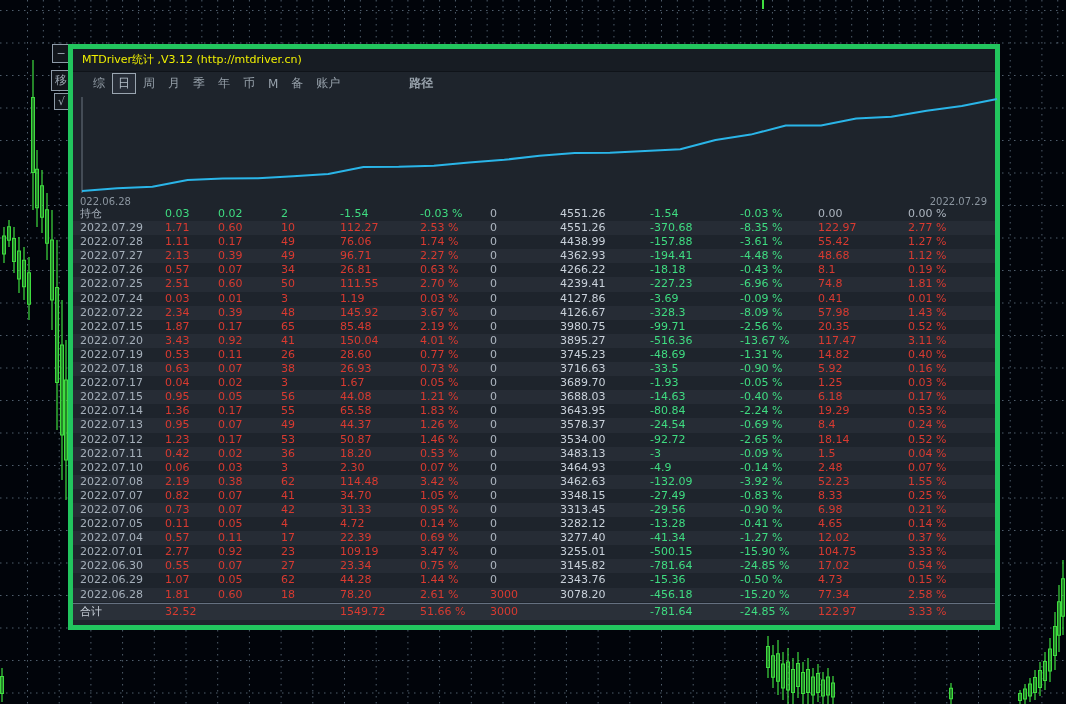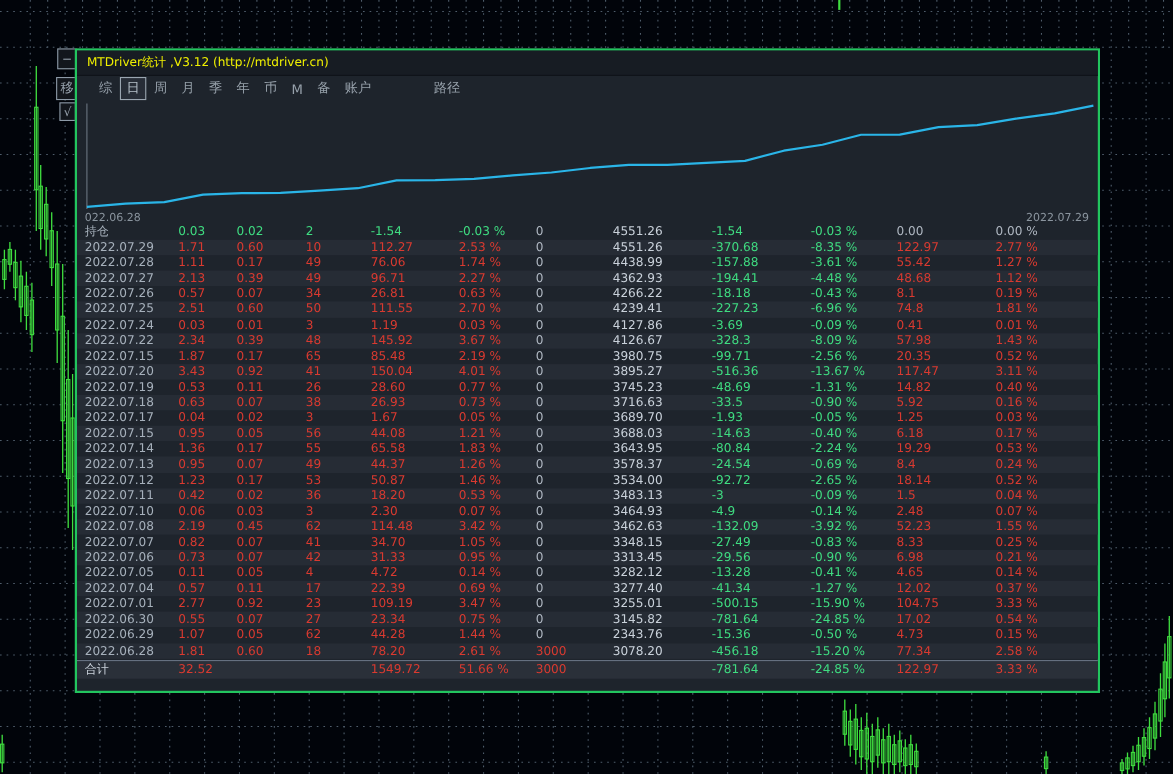--- a/index.html
+++ b/index.html
@@ -7,27 +7,27 @@
           font-family:"DejaVu Sans",sans-serif;}
   #bg{position:absolute;left:0;top:0;}
   
   .sidebtn{position:absolute;background:#12161c;border:1px solid #8d9aa7;color:#9aa5b0;
            display:flex;align-items:center;justify-content:center;font-size:11px;box-sizing:border-box;}
   #btn-min{left:52px;top:44px;width:18px;height:19px;}
   #btn-move{left:51px;top:70px;width:20px;height:21px;font-size:12px;}
   #btn-check{left:54px;top:93px;width:15px;height:17px;}
   
   .panel{position:absolute;left:68px;top:44px;width:932px;height:586px;background:#1e242c;
-         border:2px solid #22c55e;box-sizing:border-box;}
+         border:5px solid #22c55e;box-sizing:border-box;}
   .titlebar{height:22px;line-height:22px;padding-left:9px;font-size:11px;color:#f0f000;
             background:#171c23;border-bottom:1px solid #0f1319;white-space:nowrap;}
   .menubar{height:23px;display:flex;align-items:center;padding-left:14px;font-size:12px;color:#97a1ab;}
   .menu-item{padding:1px 5px;margin-right:1px;border:1px solid transparent;cursor:default;}
   .menu-item.active{border:1px solid #9aa5b0;background:#272d37;color:#b6c0ca;}
-  .menu-item.gap{margin-left:44px;}
+  .menu-item.gap{margin-left:56px;font-weight:bold;}
   .chartarea{position:relative;height:112px;}
   .xlabel{position:absolute;bottom:0;font-size:10px;color:#8b959f;}
   .xlabel.left{left:7px;}  .xlabel.right{right:8px;}
   
   .tbl{font-size:11px;}
   .trow{display:grid;grid-template-columns:85px 53px 63px 59px 80px 70px 70px 90px 90px 78px 90px 90px;
         padding-left:7px;height:14.1px;line-height:14px;white-space:nowrap;overflow:hidden;}
   .trow.alt{background:#262c35;}
   .thead{height:14px;line-height:14px;color:#b9c3cd;}
   .trow.total{height:16px;line-height:15px;border-top:1px solid #657080;background:#2a3039;margin-top:1px;}
@@ -502,21 +502,21 @@
           <div class="c-dim">0</div>
           <div class="c-bal">3464.93</div>
           <div class="c-green">-4.9</div>
           <div class="c-green">-0.14 %</div>
           <div class="c-red">2.48</div>
           <div class="c-red">0.07 %</div>
         </div>
         <div class="trow alt">
           <div class="c-date">2022.07.08</div>
           <div class="c-red">2.19</div>
-          <div class="c-red">0.45</div>
+          <div class="c-red">0.38</div>
           <div class="c-red">62</div>
           <div class="c-red">114.48</div>
           <div class="c-red">3.42 %</div>
           <div class="c-dim">0</div>
           <div class="c-bal">3462.63</div>
           <div class="c-green">-132.09</div>
           <div class="c-green">-3.92 %</div>
           <div class="c-red">52.23</div>
           <div class="c-red">1.55 %</div>
         </div>

